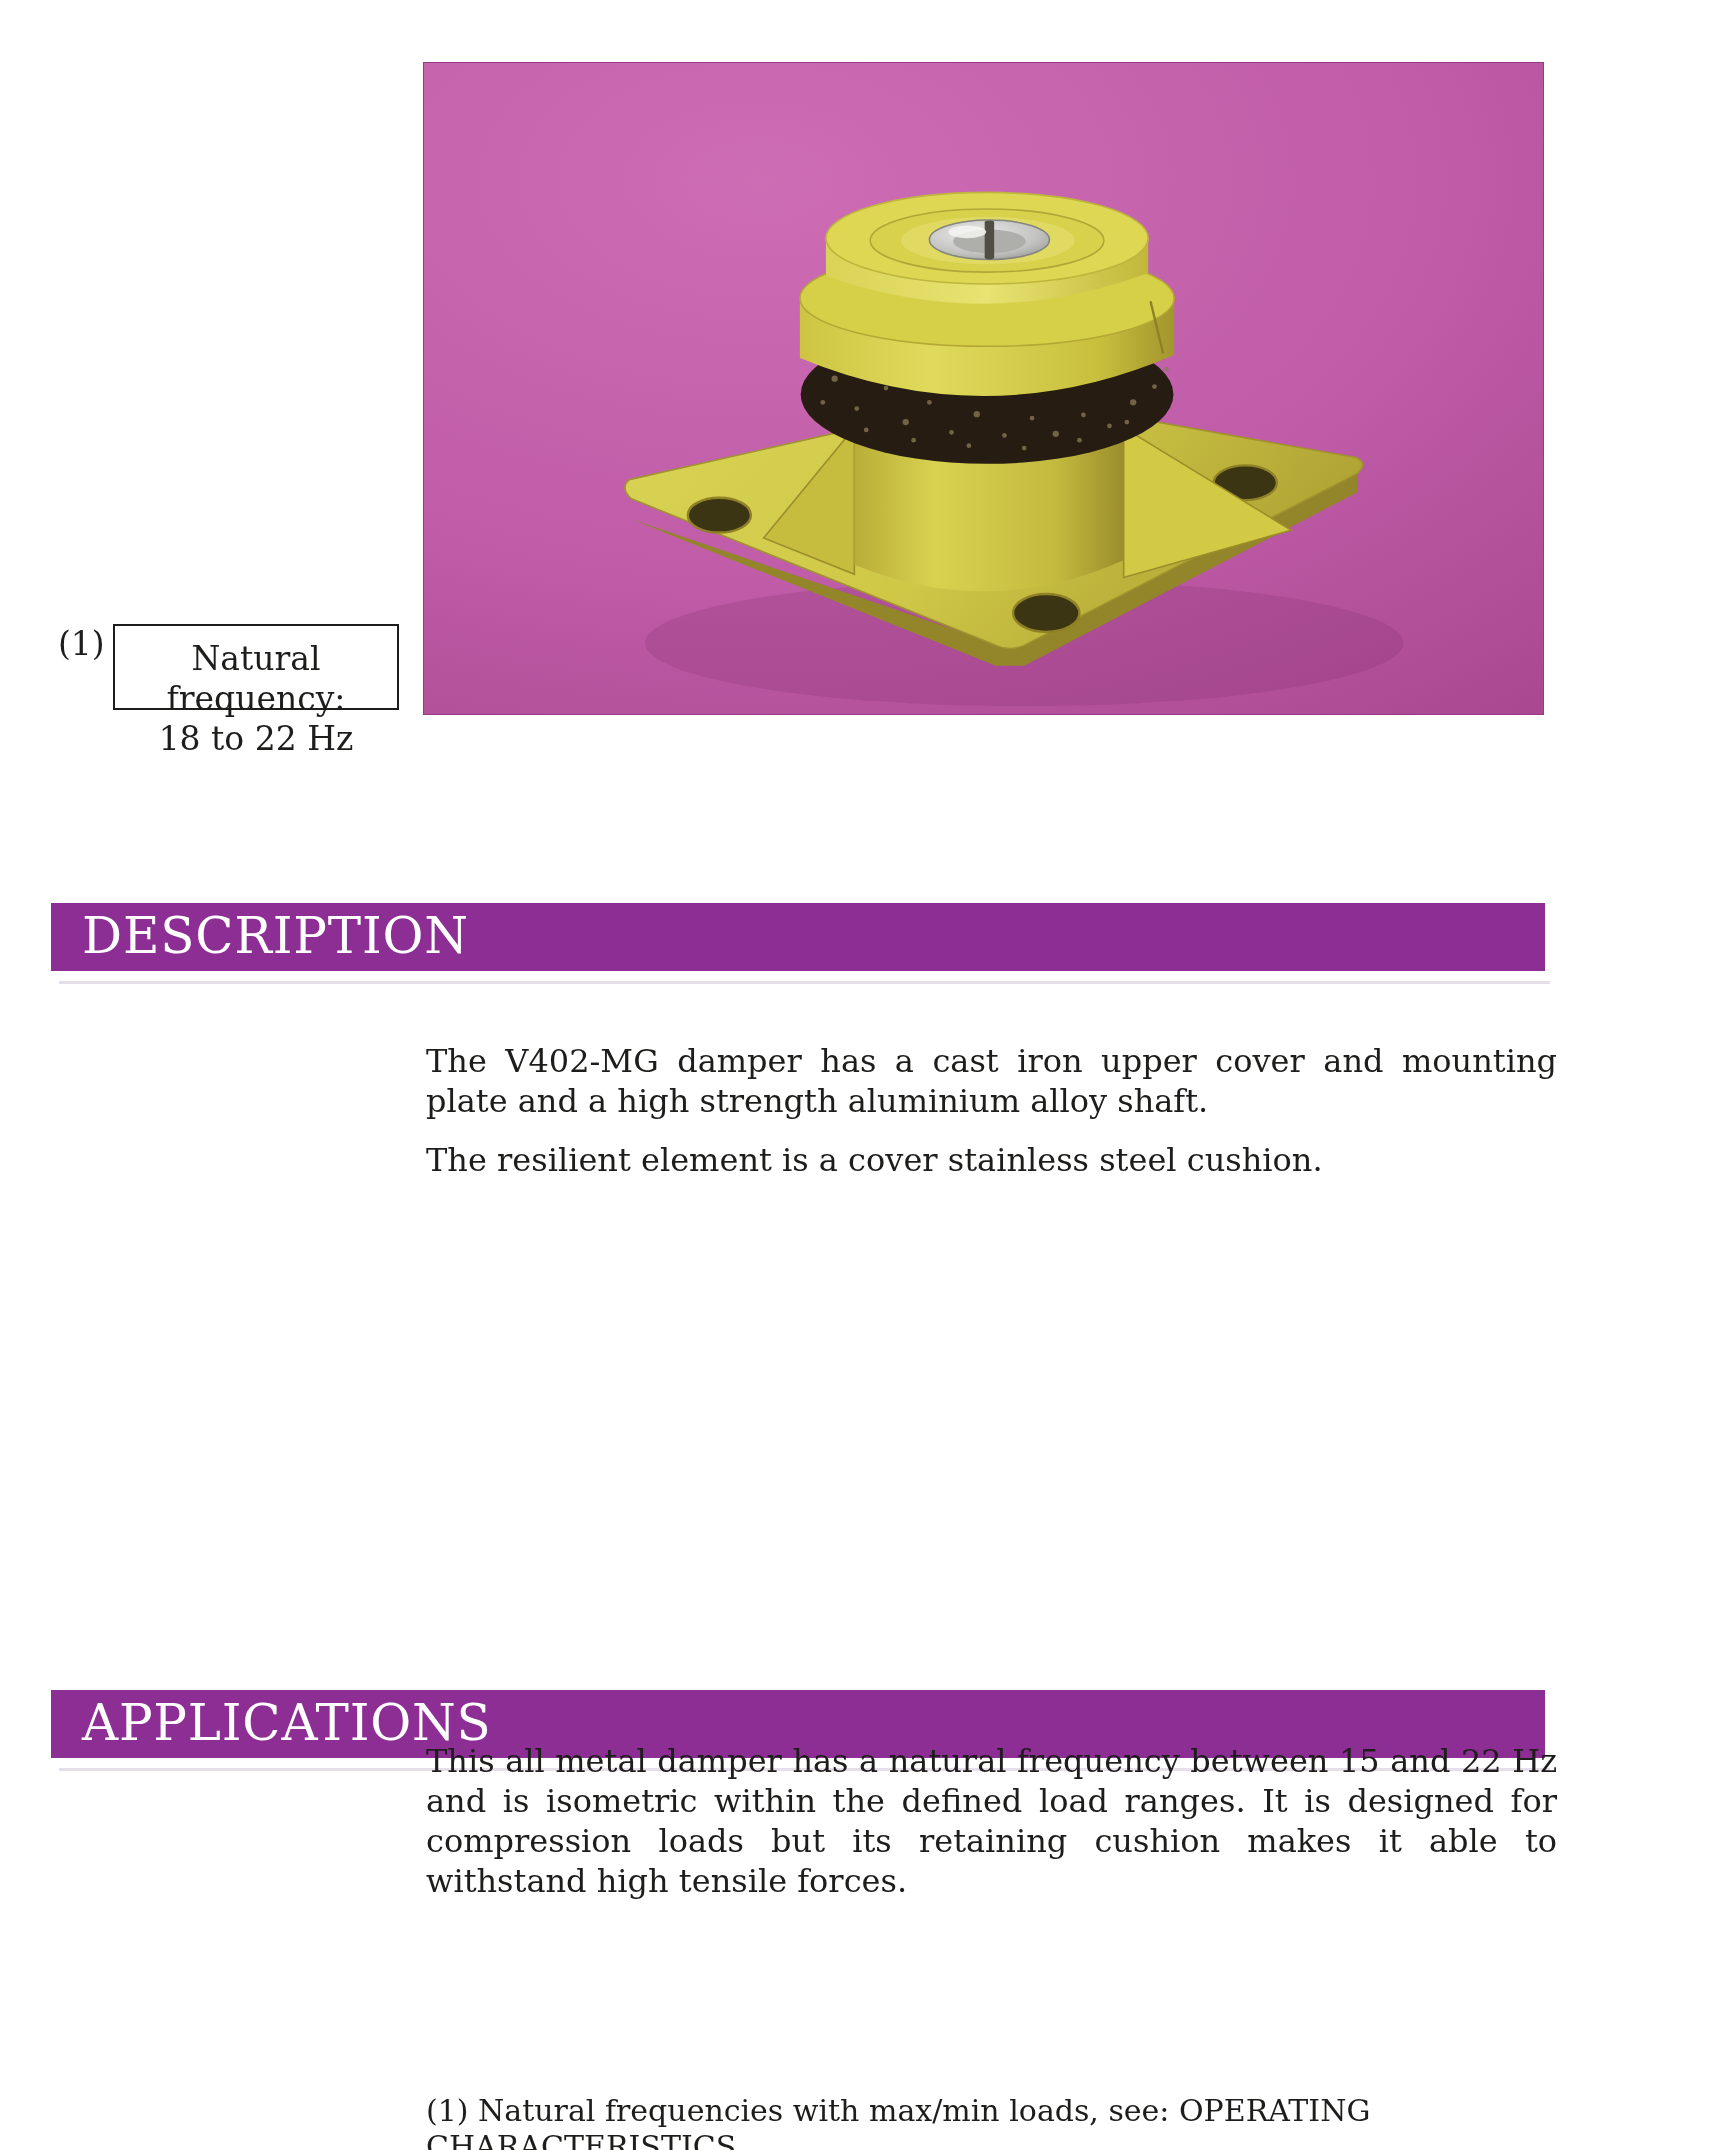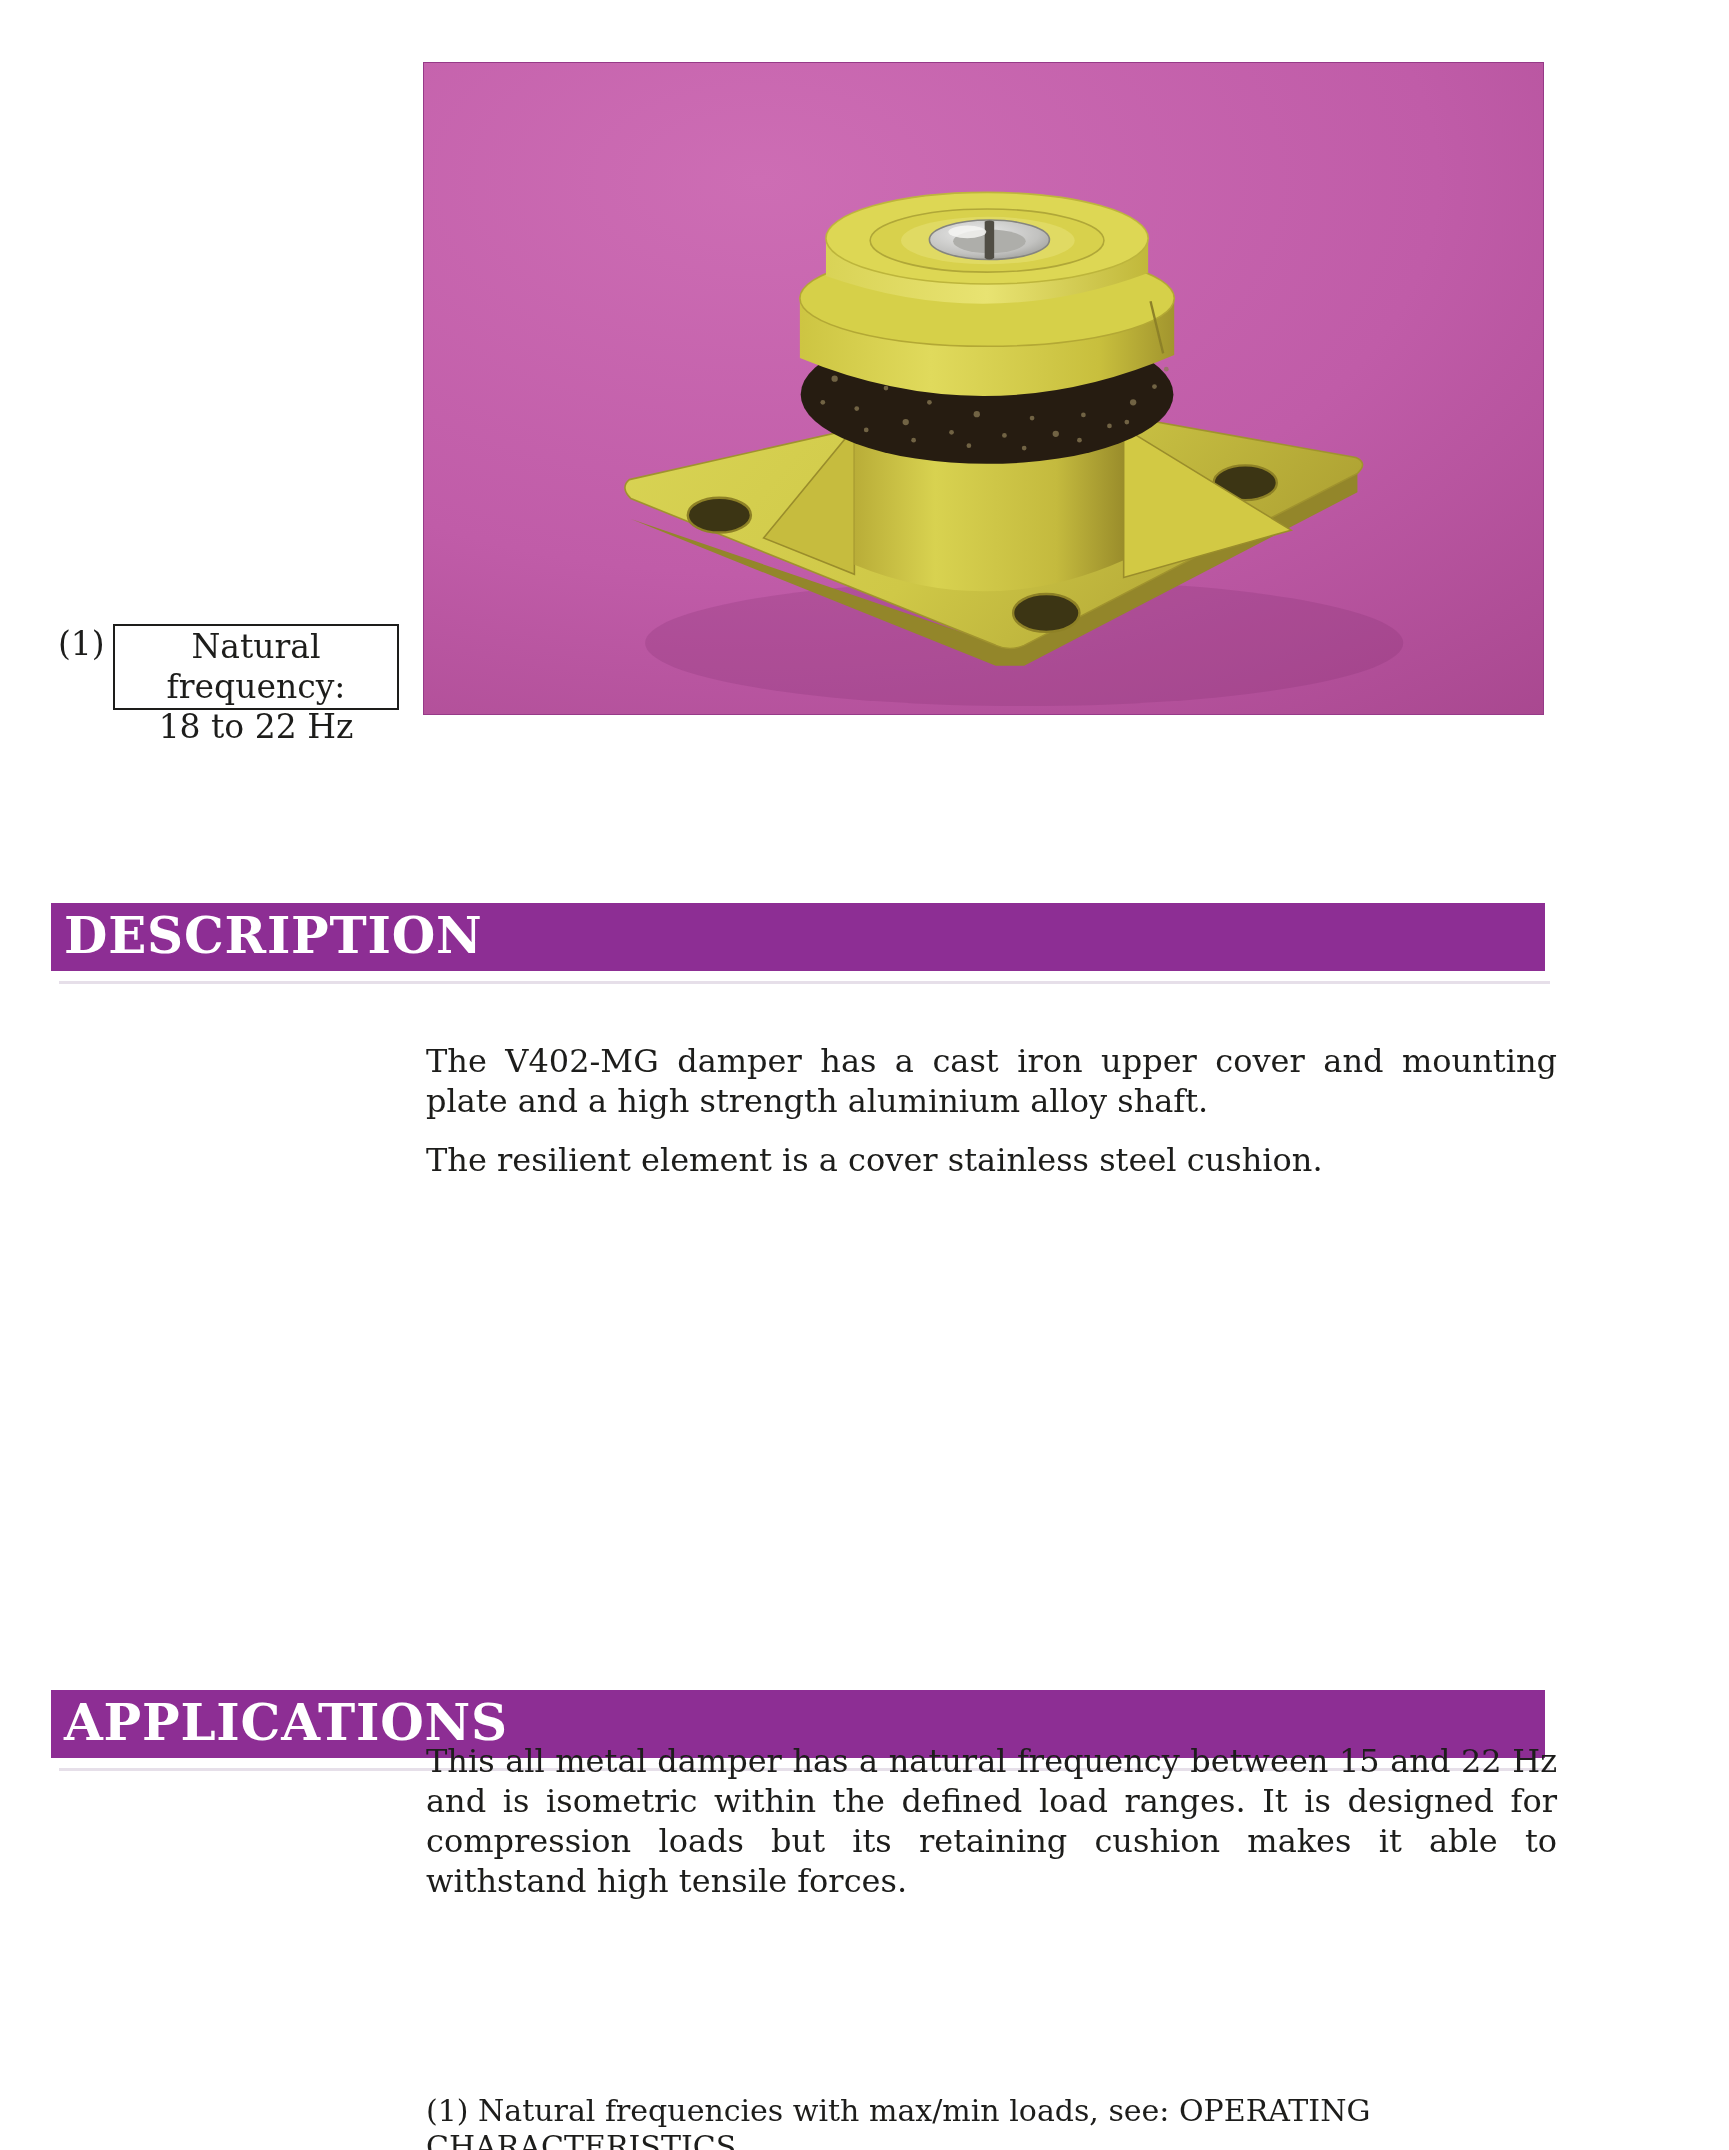--- a/index.html
+++ b/index.html
@@ -30,44 +30,44 @@
     font-size: 33px; line-height: 41px;
   }
   .freq-box {
     position: absolute;
     left: 113px; top: 624px;
     width: 286px; height: 86px;
     border: 2.4px solid #1d1d1b;
     box-sizing: border-box;
     text-align: center;
     font-size: 33px; line-height: 40px;
-    padding-top: 1px;
+    padding-top: 13px;
   }
 
   
   .section-bar {
     position: absolute;
     left: 51px;
     width: 1494px; height: 68px;
     background: var(--accent-purple, #8d2e94);
   }
   .section-bar::after {
     content: "";
     position: absolute;
     left: 8px; right: -4.7px; bottom: -12.7px;
     height: 3.2px;
     background: #e6dfe9;
   }
   .bar-description  { top: 903px; }
   .bar-applications { top: 1690px; }
   .section-title {
     display: block;
-    padding-left: 13px;
+    padding-left: 31px;
     font-size: 50px;
-    font-weight: bold;
+    font-weight: normal;
     letter-spacing: 0.8px;
     line-height: 66px;
     color: #ffffff;
   }
 
   
   .text-block {
     position: absolute;
     left: 426px;
     width: 1131px;

